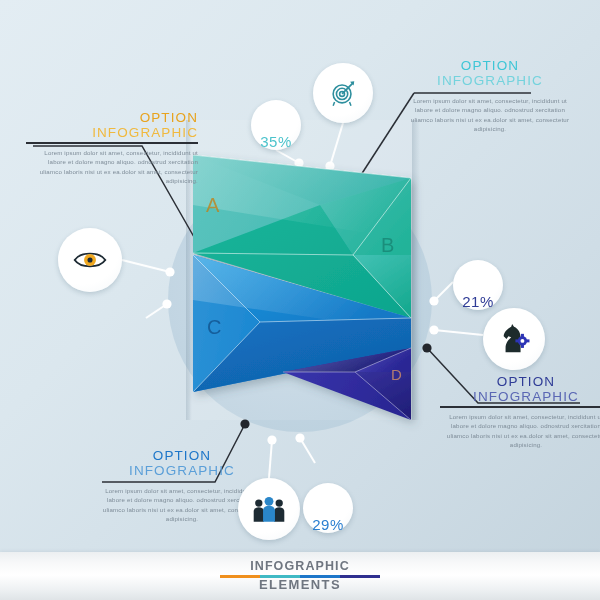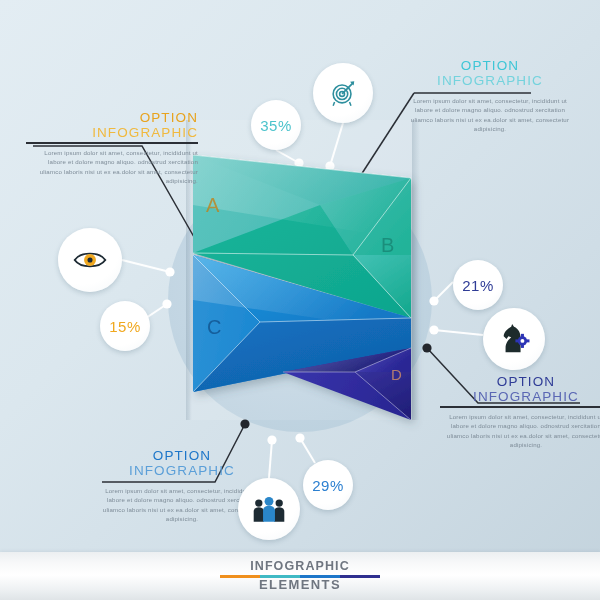--- a/index.html
+++ b/index.html
@@ -64,31 +64,31 @@
   
   .bub {
     position: absolute;
     border-radius: 50%;
     background: radial-gradient(circle at 38% 30%, #ffffff 0%, #ffffff 62%, #f4f7f9 100%);
     box-shadow: 0 2px 5px rgba(60,90,110,.22);
     display: flex;
     align-items: center;
     justify-content: center;
   }
-  .bub.pct { font-size: 15px; letter-spacing: .5px; }
+  .bub.pct { font-size: 15px; letter-spacing: .5px; align-items: flex-end; }
 
   #bub-target { left: 313px; top: 63px;  width: 60px; height: 60px; }
   #bub-eye    { left: 58px;  top: 228px; width: 64px; height: 64px; }
   #bub-knight { left: 483px; top: 308px; width: 62px; height: 62px; }
   #bub-people { left: 238px; top: 478px; width: 62px; height: 62px; }
 
   #pct-35 { left: 251px; top: 100px; width: 50px; height: 50px; }
   #pct-15 { left: 100px; top: 301px; width: 50px; height: 50px; }
   #pct-21 { left: 453px; top: 260px; width: 50px; height: 50px; }
-  #pct-29 { left: 303px; top: 460px; width: 50px; height: 50px; }
+  #pct-29 { left: 303px; top: 483px; width: 50px; height: 50px; }
 
   
   #footer {
     position: absolute;
     left: 0; top: 552px;
     width: 600px; height: 48px;
     background: linear-gradient(180deg,#eceff1 0%, #f7f8f9 22%, #ffffff 48%, #eef1f3 78%, #dfe4e7 100%);
     box-shadow: 0 -1px 3px rgba(80,100,120,.10);
   }
   #footer .fwrap {
@@ -382,23 +382,20 @@
       <g fill="#2a86c9">
         <circle cx="20" cy="7" r="5.2"></circle>
         <path d="M13,31 L13,18 C13,14.2 16,12.3 20,12.3 C24,12.3 27,14.2 27,18 L27,31 Z"></path>
       </g>
     </svg>
   </div>
 
   <div class="bub pct" id="pct-35">
     <span style="color:#4cc3cc">35%</span>
   </div>
-  <div class="bub pct" id="pct-15">
-    <span style="color:#f0a81f">15%</span>
-  </div>
   <div class="bub pct" id="pct-21">
     <span style="color:#2f3c96">21%</span>
   </div>
   <div class="bub pct" id="pct-29">
     <span style="color:#2b7fd0">29%</span>
   </div>
 
   <div id="footer">
     <div class="fwrap">
       <div class="f1">INFOGRAPHIC</div>

